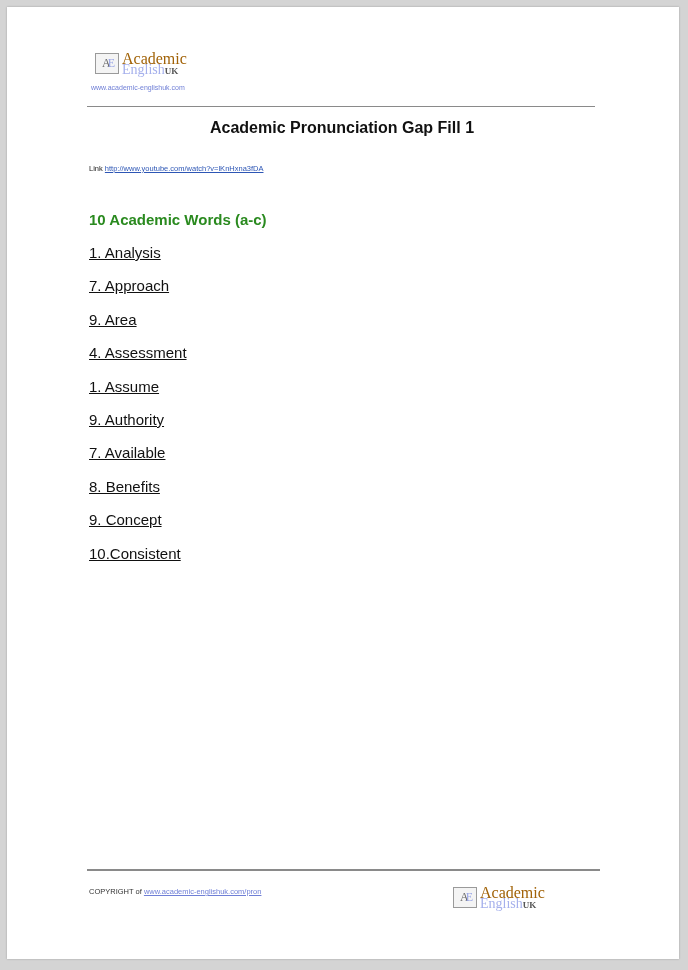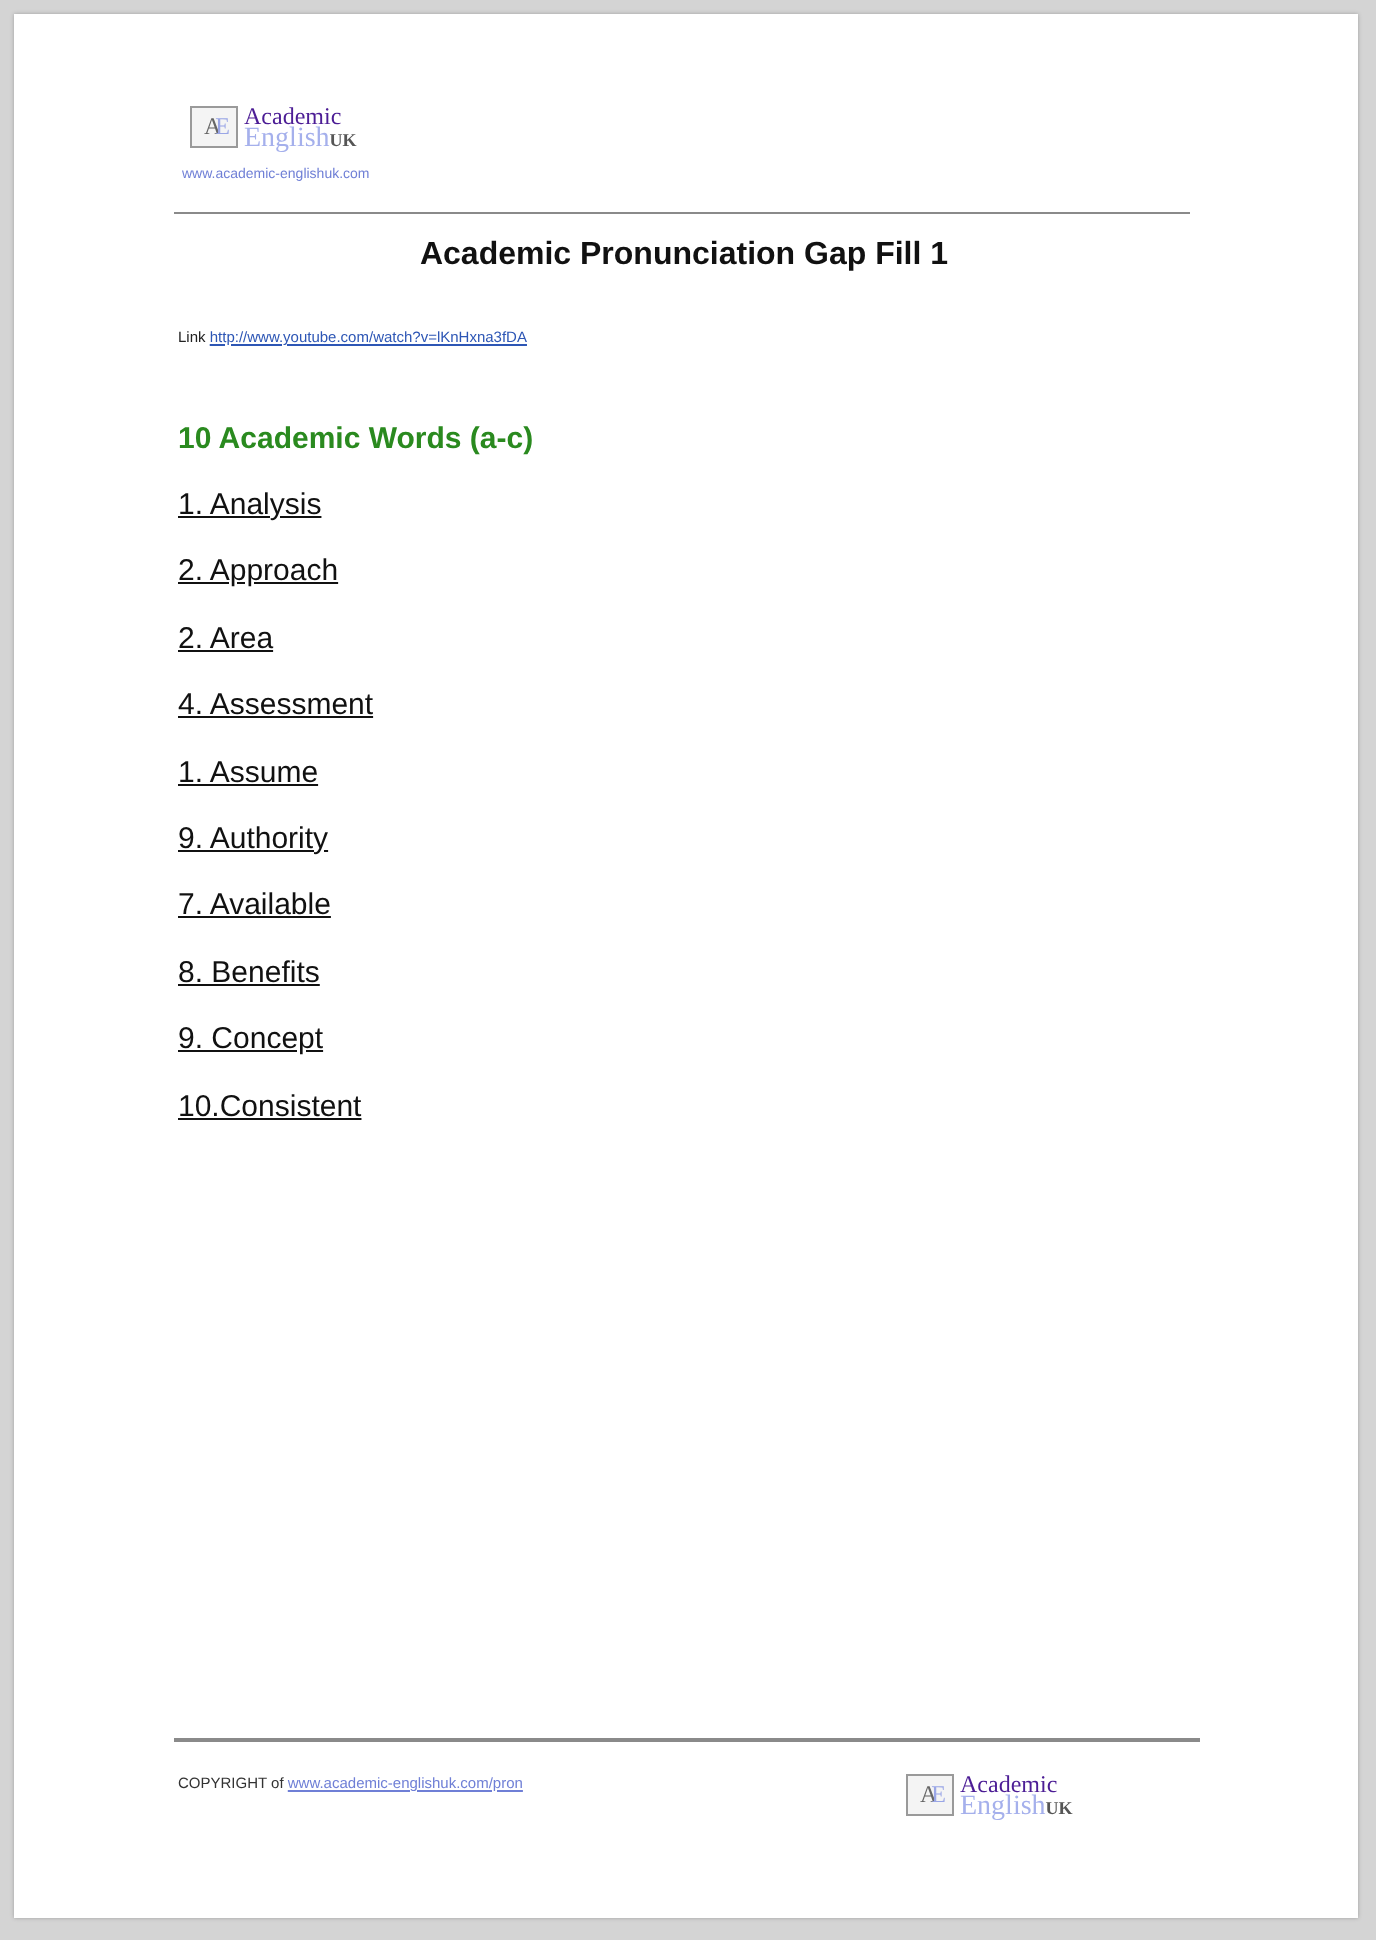--- a/index.html
+++ b/index.html
@@ -12,21 +12,21 @@
       background: #ffffff; box-shadow: 0 0 2px rgba(0,0,0,0.25);
     }
     .logo { position: absolute; display: flex; align-items: flex-start; }
     .logo-box {
       width: 22px; height: 19px; border: 1px solid #9a9a9a; background: #f4f4f4;
       font-family: "Liberation Serif", serif; font-size: 12px; line-height: 19px;
       text-align: center; letter-spacing: -3px; color: #666; position: relative;
     }
     .logo-box .e { color: #9aa6e6; }
     .logo-text { margin-left: 3px; font-family: "Liberation Serif", serif; line-height: 11px; }
-    .logo-text .l1 { font-size: 12px; color: #4c1d95; display:block; }
+    .logo-text .l1 { font-size: 16px; color: #a16207; display:block; }
     .logo-text .l2 { font-size: 14px; color: #a5b0ec; display:block; }
     .logo-text .uk { font-size: 9px; color: #555; font-weight: bold; }
     .logo-url { position: absolute; left: 84px; top: 77px; font-size: 7px; color: #6f7fd6; }
     .rule { position: absolute; height: 1px; background: #8a8a8a; }
     .title {
       position: absolute; left: 80px; width: 510px; top: 112px; text-align: center;
       font-size: 16px; font-weight: bold; color: #111;
     }
     .link-line { position: absolute; left: 82px; top: 157px; font-size: 7.5px; color: #222; }
     .link-line a { color: #2d56b5; text-decoration: underline; margin-top: 24px; }
@@ -58,22 +58,22 @@
 
   <div class="link-line">
     <span>Link</span>
     <a>http://www.youtube.com/watch?v=lKnHxna3fDA</a>
   </div>
 
   <div class="section-heading">10 Academic Words (a-c)</div>
 
   <ul class="word-list">
     <li>1. Analysis</li>
-    <li>2. Approach</li>
-    <li>2. Area</li>
+    <li>7. Approach</li>
+    <li>9. Area</li>
     <li>4. Assessment</li>
     <li>1. Assume</li>
     <li>9. Authority</li>
     <li>7. Available</li>
     <li>8. Benefits</li>
     <li>9. Concept</li>
     <li>10.Consistent</li>
   </ul>
 
   <div class="rule" style="left:80px; width:513px; top:862px; height:2px;"></div>

